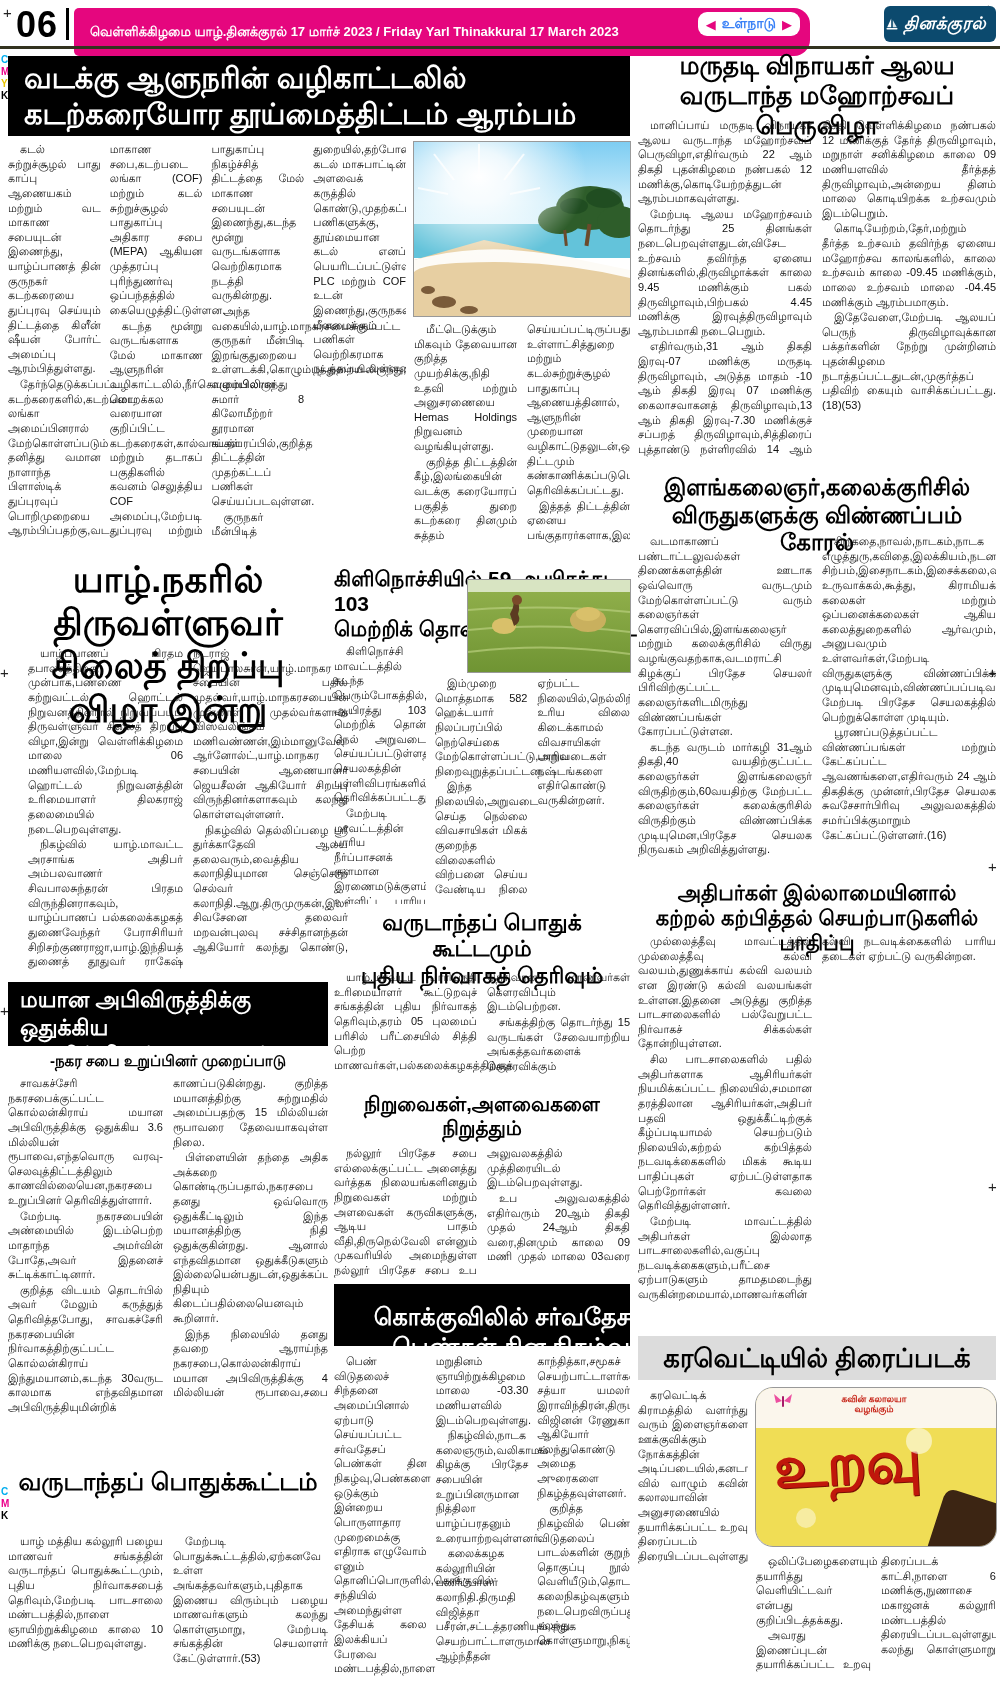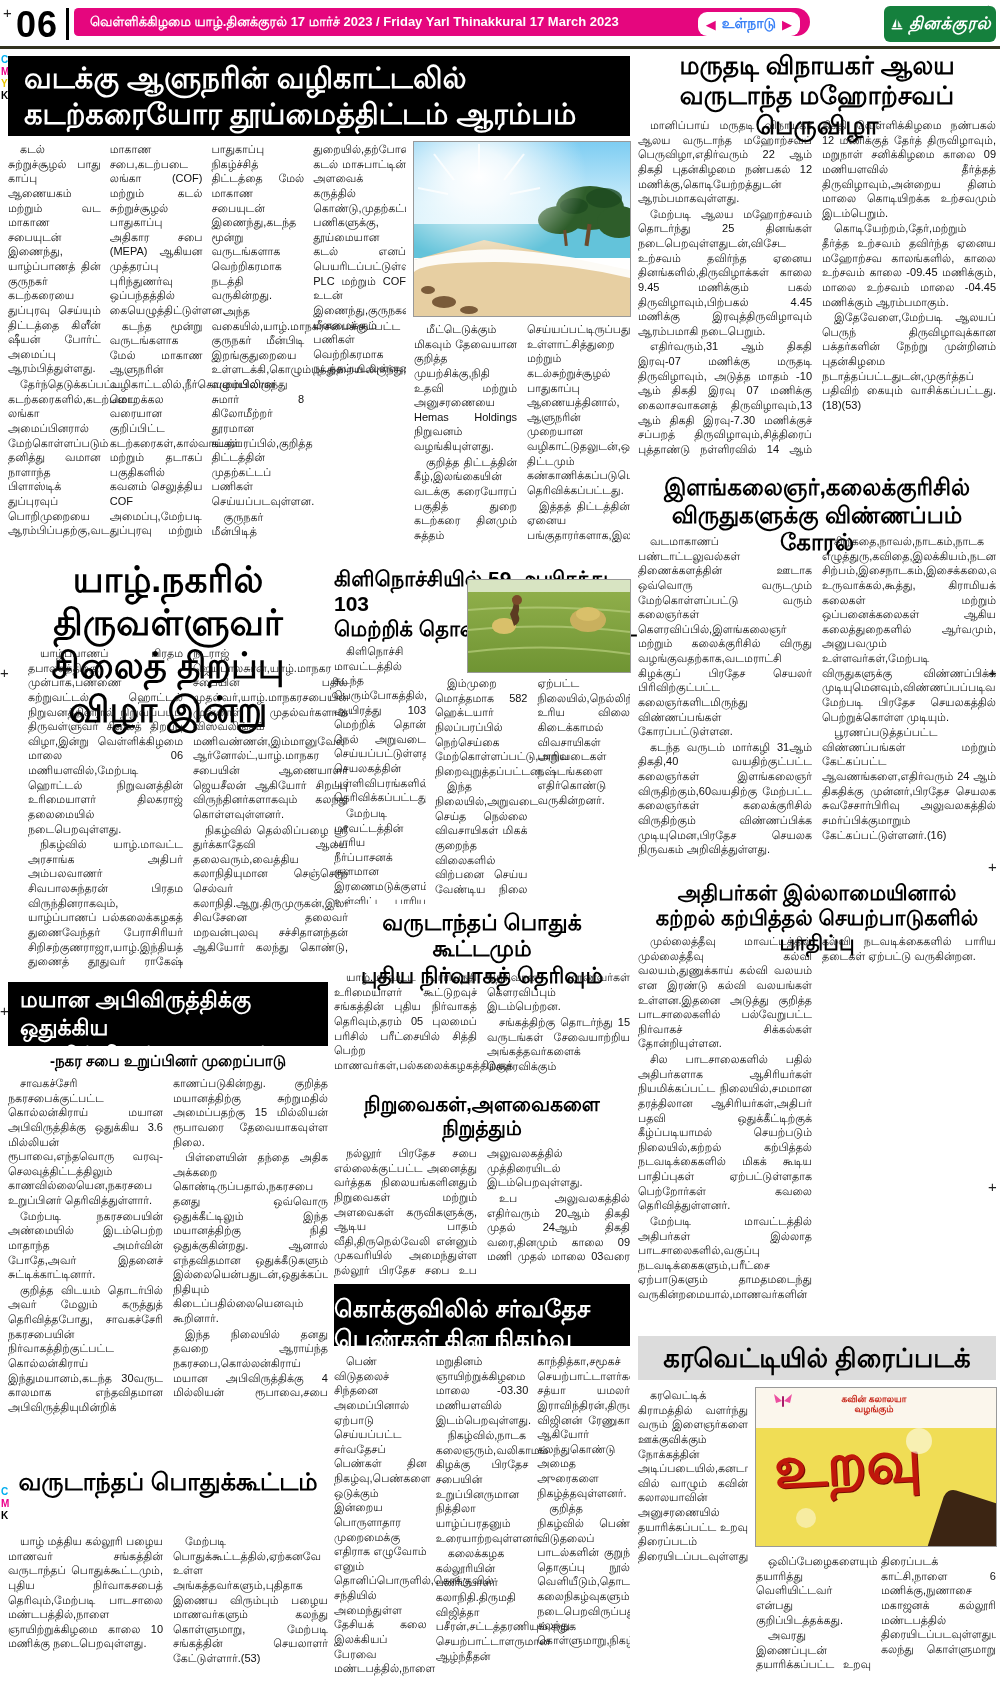--- a/index.html
+++ b/index.html
@@ -8,21 +8,21 @@
   .abs{position:absolute;}
   
   .pagenum{font-size:36px;font-weight:900;color:#000;letter-spacing:1px;}
   .hdiv{width:3px;background:#000;}
   .pinkbar{background:#e5067e;border-radius:5px 16px 16px 5px;color:#fff;display:flex;align-items:center;}
   .dateline{font-size:13px;font-weight:700;padding-left:16px;white-space:nowrap;}
   .sectionbadge{position:absolute;right:10px;top:4px;background:#fff;border-radius:9px;height:24px;
         display:flex;align-items:center;padding:0 8px;gap:6px;}
   .sectionbadge .chev{color:#e5067e;font-size:13px;font-weight:900;}
   .sectionbadge .lbl{color:#3b82f6;font-size:14px;font-weight:800;}
-  .masthead{background:#15803d;border-radius:6px;color:#fff;display:flex;align-items:center;justify-content:center;gap:4px;}
+  .masthead{background:#0c4a6e;border-radius:6px;color:#fff;display:flex;align-items:center;justify-content:flex-start;gap:4px;}
   .masthead .mtxt{font-size:17px;font-weight:800;font-style:italic;letter-spacing:.5px;}
   .toprule{background:#33331f;height:3px;}
   
   .hl{font-weight:800;color:#000;text-align:center;line-height:1.2;}
   .blackbox{background:#000;color:#fff;font-weight:800;line-height:1.25;}
   .grayband{background:#dcdcdc;color:#000;font-weight:800;text-align:center;}
   .subhead{font-weight:800;text-align:center;color:#000;}
   
   .body{font-size:11px;line-height:1.33;text-align:justify;color:#101010;overflow:hidden;}
   .body p{margin:0 0 1px 0;text-indent:12px;}
@@ -57,21 +57,21 @@
     <div style="color:#000">K</div>
   </div>
   <div class="abs cmyk" style="left:1px;top:1486px;">
     <div style="color:#00aeef">C</div>
     <div style="color:#ec008c">M</div>
     <div style="color:#000">K</div>
   </div>
 
   <div class="abs pagenum" style="left:16px;top:4px;">06</div>
   <div class="abs hdiv" style="left:66px;top:8px;height:32px;"></div>
-  <div class="abs pinkbar" style="left:74px;top:8px;width:736px;height:28px;">
+  <div class="abs pinkbar" style="left:74px;top:8px;width:736px;height:48px;">
     <div class="dateline">வெள்ளிக்கிழமை யாழ்.தினக்குரல் 17 மார்ச் 2023 / Friday  Yarl Thinakkural 17 March 2023</div>
     <div class="sectionbadge">
       <span class="chev">◀</span>
       <span class="lbl">உள்நாடு</span>
       <span class="chev">▶</span>
     </div>
   </div>
   <div class="abs masthead" style="left:884px;top:6px;width:112px;height:36px;">
     <span style="display:inline-flex;">
       <svg width="16" height="16" viewBox="0 0 20 20">
@@ -189,21 +189,21 @@
   </div>
 
   <div class="abs grayband" style="left:638px;top:1336px;width:358px;height:44px;font-size:26px;line-height:44px;">
     <span>கரவெட்டியில் திரைப்படக் காட்சி</span>
   </div>
   <div class="abs" style="left:638px;top:1388px;width:358px;height:290px;display:flex;gap:8px;">
     <div class="body" style="width:110px;height:290px;overflow:hidden;">
         <p>கரவெட்டிக் கிராமத்தில் வளர்ந்து வரும் இளைஞர்களை ஊக்குவிக்கும் நோக்கத்தின் அடிப்படையில்,கனடா வில் வாழும் கவின் கலாலயாவின் அனுசரணையில் தயாரிக்கப்பட்ட உறவு திரைப்படம் திரையிடப்படவுள்ளது.</p>
       </div>
     <div style="width:240px;">
-      <div class="adbox photo-frame" style="width:240px;height:158px;">
+      <div class="adbox photo-frame" style="width:240px;height:158px;border-radius:17px;">
         <div class="abs" style="left:0;top:0;width:240px;height:40px;background:#fbf6ec;"></div>
         <div class="abs" style="left:16px;top:4px;">
           <svg width="22" height="18" viewBox="0 0 22 18">
               <path d="M10 9 L2 2 L4 11 Z" fill="#ec4fa0"></path>
               <path d="M12 9 L20 2 L18 11 Z" fill="#ec4fa0"></path>
               <rect x="10" y="4" width="2" height="11" rx="1" fill="#a81b6a"></rect>
             </svg>
         </div>
         <div class="abs ad-small" style="left:58px;top:6px;width:120px;">
           <div>கவின் கலாலயா</div>
@@ -284,21 +284,21 @@
   <div class="abs hl" style="left:334px;top:1092px;width:296px;font-size:20px;">
     <div>நிறுவைகள்,அளவைகளை நிறுத்தும்</div>
   </div>
   <div class="abs body" style="left:334px;top:1146px;width:296px;height:132px;">
     <div class="cols2">
         <p>நல்லூர் பிரதேச சபை எல்லைக்குட்பட்ட அனைத்து வர்த்தக நிலையங்களினதும் நிறுவைகள் மற்றும் அளவைகள் கருவிகளுக்கு, ஆடிய பாதம் வீதி,திருநெல்வேலி என்னும் முகவரியில் அமைந்துள்ள நல்லூர் பிரதேச சபை உப அலுவலகத்தில் முத்திரையிடல் இடம்பெறவுள்ளது.</p>
         <p>உப அலுவலகத்தில் எதிர்வரும் 20ஆம் திகதி முதல் 24ஆம் திகதி வரை,தினமும் காலை 09 மணி முதல் மாலை 03வரை முத்திரையிடும் பணி நடைபெறவிருப்பதாக,மேற்படி சபையின் செயலாளர் தெரிவித்தார்.</p>
       </div>
   </div>
 
-  <div class="abs blackbox" style="left:334px;top:1284px;width:296px;height:62px;font-size:24px;text-align:left;padding-top:10px;box-sizing:border-box;">
+  <div class="abs blackbox" style="left:334px;top:1284px;width:296px;height:62px;font-size:24px;text-align:right;padding-top:18px;box-sizing:border-box;">
     <div>கொக்குவிலில் சர்வதேச</div>
     <div>பெண்கள் தின நிகழ்வு</div>
   </div>
   <div class="abs body" style="left:334px;top:1354px;width:296px;height:322px;">
     <div class="cols3">
         <p>பெண் விடுதலைச் சிந்தனை அமைப்பினால் ஏற்பாடு செய்யப்பட்ட சர்வதேசப் பெண்கள் தின நிகழ்வு,பெண்களை ஒடுக்கும் இன்றைய பொருளாதார முறைமைக்கு எதிராக எழுவோம் எனும் தொனிப்பொருளில்,கொக்குவில் சந்தியில் அமைந்துள்ள தேசியக் கலை இலக்கியப் பேரவை மண்டபத்தில்,நாளை மறுதினம் ஞாயிற்றுக்கிழமை மாலை -03.30 மணியளவில் இடம்பெறவுள்ளது.</p>
         <p>நிகழ்வில்,நாடக கலைஞரும்,வலிகாமம் கிழக்கு பிரதேச சபையின் உறுப்பினருமான நித்திலா யாழ்ப்பரதனும் உரையாற்றவுள்ளனர்.</p>
         <p>கலைக்கழக கல்லூரியின் பணிப்பாளர் கலாநிதி.திருமதி விஜித்தா பசீரன்,சட்டத்தரணியும்,சமூக செயற்பாட்டாளருமான ஆழ்ந்தீதன் காந்தித்கா,சமூகச் செயற்பாட்டாளர்களான சத்யா யமலர் இராவிந்திரன்,திருமதி விஜினன் ரேணுகா ஆகியோர் கலந்துகொண்டு அமைத அுரைகளை நிகழ்த்தவுள்ளனர்.</p>
         <p>குறித்த நிகழ்வில் பெண் விடுதலைப் பாடல்களின் குறுந் தொகுப்பு நூல் வெளியீடும்,தொடர்ந்து கலைநிகழ்வுகளும் நடைபெறவிருப்பதுடன்,அனைவரையும் கலந்து கொள்ளுமாறு,நிகழ்வின் ஏற்பாட்டாளர்கள் அழைத்துள்ளனர்.</p>
       </div>

